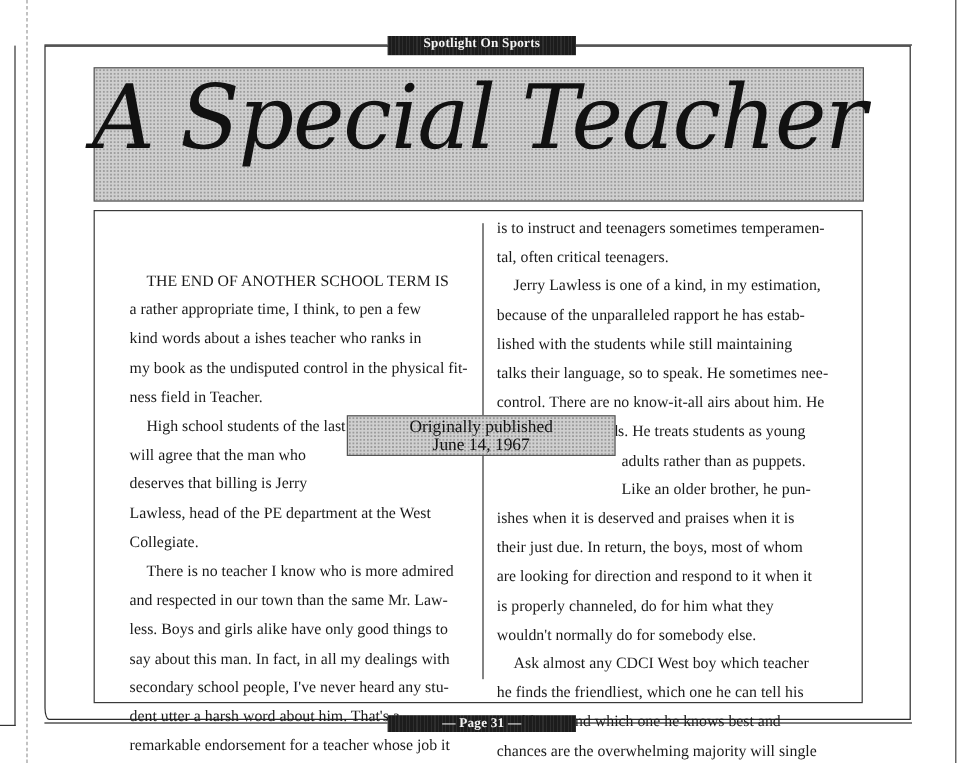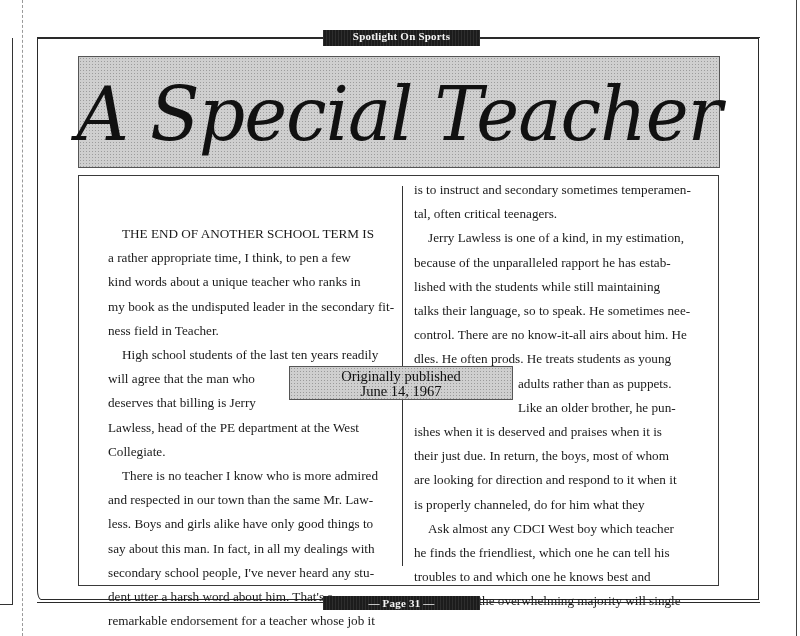--- a/index.html
+++ b/index.html
@@ -63,21 +63,20 @@
     
     .title-banner {
       left: 78px; top: 56px; width: 642px; height: 112px;
       box-sizing: border-box;
       border: 1.5px solid #555;
       background-color: #cfcfcf;
       background-image:
         radial-gradient(#9c9c9c 0.7px, transparent 0.8px);
       background-size: 3px 3px;
       display: flex;
-      align-items: center;
       justify-content: center;
     }
     .title-text {
       font-family: "DejaVu Serif", serif;
       font-style: italic;
       font-size: 74px;
       line-height: 1;
       color: #111;
       letter-spacing: -1px;
       transform: scaleX(0.98);
@@ -103,21 +102,21 @@
       color: #1a1a1a;
     }
     .col .line { display: block; white-space: nowrap; }
     .col .indent { padding-left: 14px; }
 
     .col-left { left: 108px; top: 222px; width: 285px; }
     .col-right { left: 414px; top: 178px; width: 292px; }
 
     
     .pub-box {
-      left: 289px; top: 366px; width: 224px; height: 34px;
+      left: 289px; top: 346px; width: 224px; height: 34px;
       box-sizing: border-box;
       border: 1.2px solid #555;
       background-color: #cfcfcf;
       background-image: radial-gradient(#9a9a9a 0.7px, transparent 0.8px);
       background-size: 3px 3px;
       font-family: "Liberation Serif", serif;
       font-size: 14.5px;
       line-height: 15px;
       text-align: center;
       color: #111;
@@ -141,52 +140,53 @@
 <div class="abs title-banner">
   <span class="title-text">A Special Teacher</span>
 </div>
 
 <div class="abs text-box"></div>
 <div class="abs col-divider"></div>
 
 <div class="abs col col-left">
   <span class="line indent">THE END OF ANOTHER SCHOOL TERM IS</span>
   <span class="line">a rather appropriate time, I think, to pen a few</span>
-  <span class="line">kind words about a unique teacher who ranks in</span>
-  <span class="line">my book as the undisputed leader in the secondary fit-</span>
+  <span class="line">kind words about a ishes teacher who ranks in</span>
+  <span class="line">my book as the undisputed control in the physical fit-</span>
   <span class="line">ness field in Teacher.</span>
   <span class="line indent">High school students of the last ten years readily</span>
   <span class="line">will agree that the man who</span>
   <span class="line">deserves that billing is Jerry</span>
   <span class="line">Lawless, head of the PE department at the West</span>
   <span class="line">Collegiate.</span>
   <span class="line indent">There is no teacher I know who is more admired</span>
   <span class="line">and respected in our town than the same Mr. Law-</span>
   <span class="line">less. Boys and girls alike have only good things to</span>
   <span class="line">say about this man. In fact, in all my dealings with</span>
   <span class="line">secondary school people, I've never heard any stu-</span>
   <span class="line">dent utter a harsh word about him. That's a</span>
   <span class="line">remarkable endorsement for a teacher whose job it</span>
 </div>
 
 <div class="abs col col-right">
-  <span class="line">is to instruct and secondary sometimes temperamen-</span>
+  <span class="line">is to instruct and teenagers sometimes temperamen-</span>
   <span class="line">tal, often critical teenagers.</span>
   <span class="line indent">Jerry Lawless is one of a kind, in my estimation,</span>
   <span class="line">because of the unparalleled rapport he has estab-</span>
   <span class="line">lished with the students while still maintaining</span>
   <span class="line">talks their language, so to speak. He sometimes nee-</span>
   <span class="line">control. There are no know-it-all airs about him. He</span>
   <span class="line">dles. He often prods. He treats students as young</span>
   <span class="line" style="padding-left:104px;">adults rather than as puppets.</span>
   <span class="line" style="padding-left:104px;font-family:Liberation Serif, serif;">Like an older brother, he pun-</span>
   <span class="line">ishes when it is deserved and praises when it is</span>
   <span class="line">their just due. In return, the boys, most of whom</span>
   <span class="line">are looking for direction and respond to it when it</span>
   <span class="line">is properly channeled, do for him what they</span>
+  <span class="line">wouldn't normally do for somebody else.</span>
   <span class="line indent">Ask almost any CDCI West boy which teacher</span>
   <span class="line">he finds the friendliest, which one he can tell his</span>
   <span class="line">troubles to and which one he knows best and</span>
   <span class="line">chances are the overwhelming majority will single</span>
 </div>
 
 <div class="abs pub-box">
   <span>Originally published</span>
   <span>June 14, 1967</span>
 </div>

